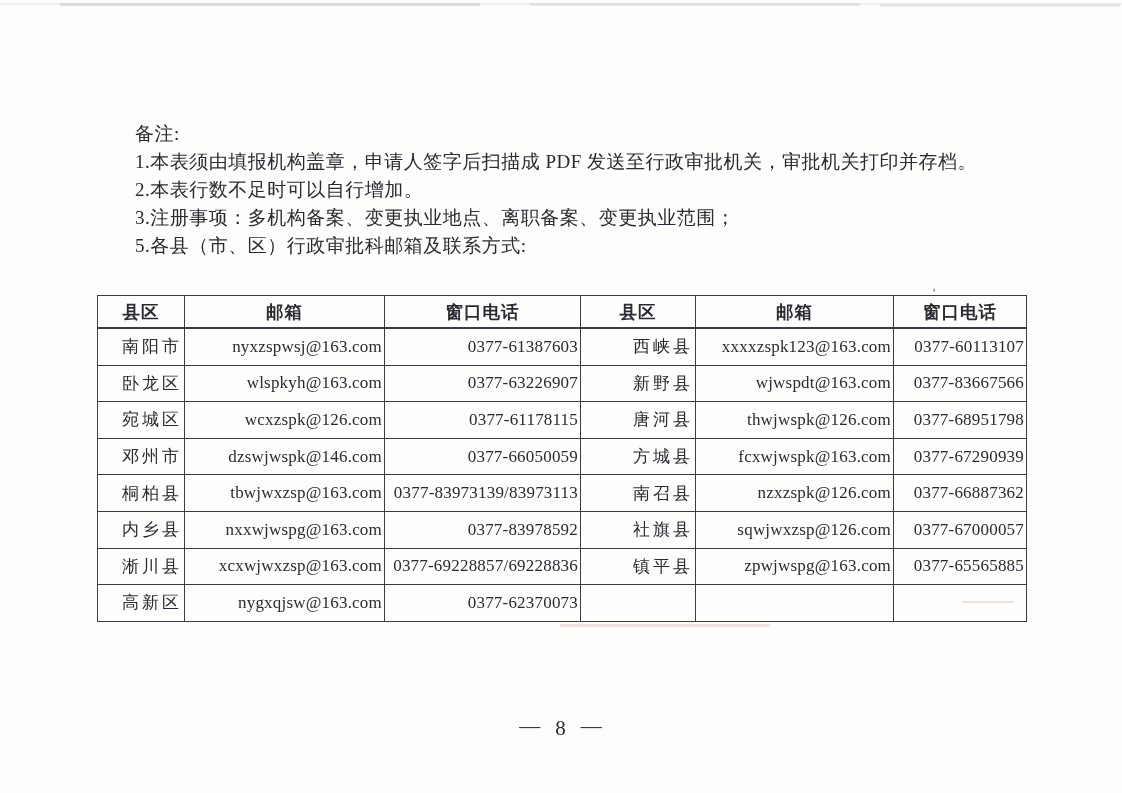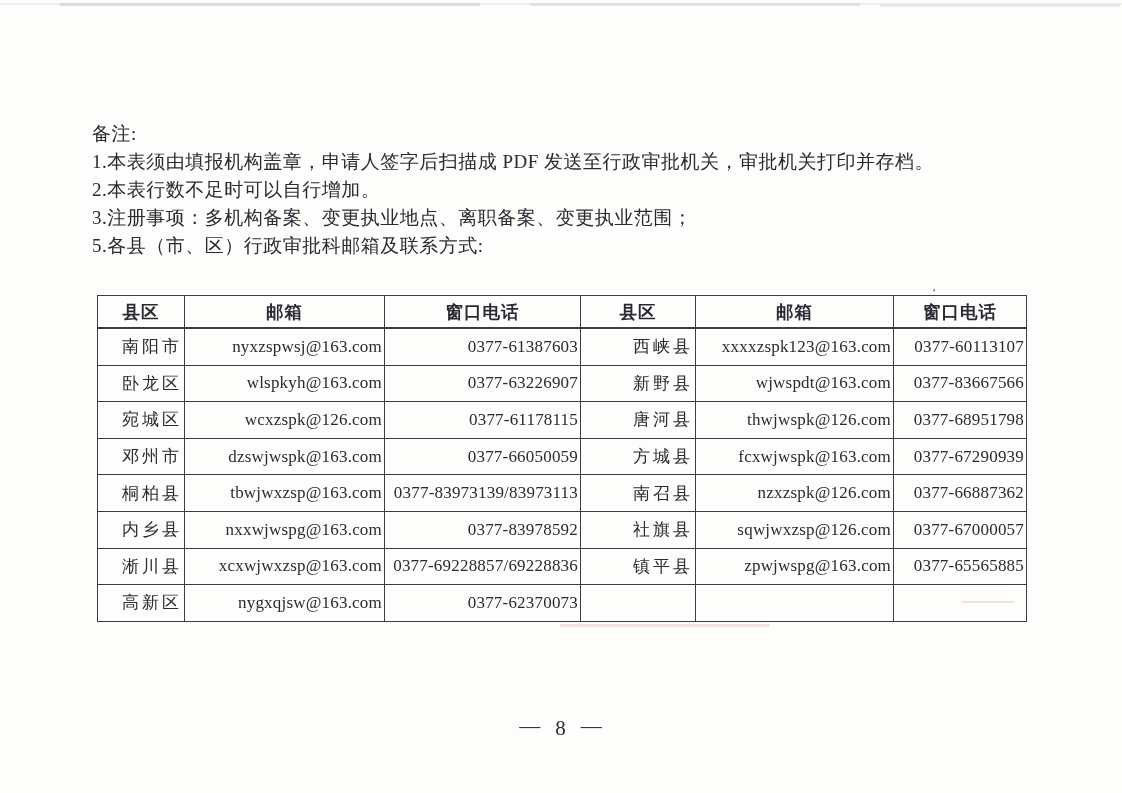--- a/index.html
+++ b/index.html
@@ -37,21 +37,21 @@
   .notes {
     position: absolute;
     left: 92px;
     top: 120px;
     width: 960px;
     font-size: 19px;
     line-height: 28px;
     letter-spacing: 0.5px;
     white-space: nowrap;
   }
-  .notes .note-line { display: block; }
+  .notes .note-line { display: block; margin-left: 43px; }
 
   
   table.contact {
     position: absolute;
     left: 97px;
     top: 295px;
     width: 929px;
     border-collapse: collapse;
     table-layout: fixed;
     font-size: 17px;
@@ -156,21 +156,21 @@
         <tr>
           <td class="c-district">宛城区</td>
           <td class="c-email">wcxzspk@126.com</td>
           <td class="c-phone">0377-61178115</td>
           <td class="c-district">唐河县</td>
           <td class="c-email">thwjwspk@126.com</td>
           <td class="c-phone">0377-68951798</td>
         </tr>
         <tr>
           <td class="c-district">邓州市</td>
-          <td class="c-email">dzswjwspk@163.com</td>
+          <td class="c-email">dzswjwspk@146.com</td>
           <td class="c-phone">0377-66050059</td>
           <td class="c-district">方城县</td>
           <td class="c-email">fcxwjwspk@163.com</td>
           <td class="c-phone">0377-67290939</td>
         </tr>
         <tr>
           <td class="c-district">桐柏县</td>
           <td class="c-email">tbwjwxzsp@163.com</td>
           <td class="c-phone">0377-83973139/83973113</td>
           <td class="c-district">南召县</td>

